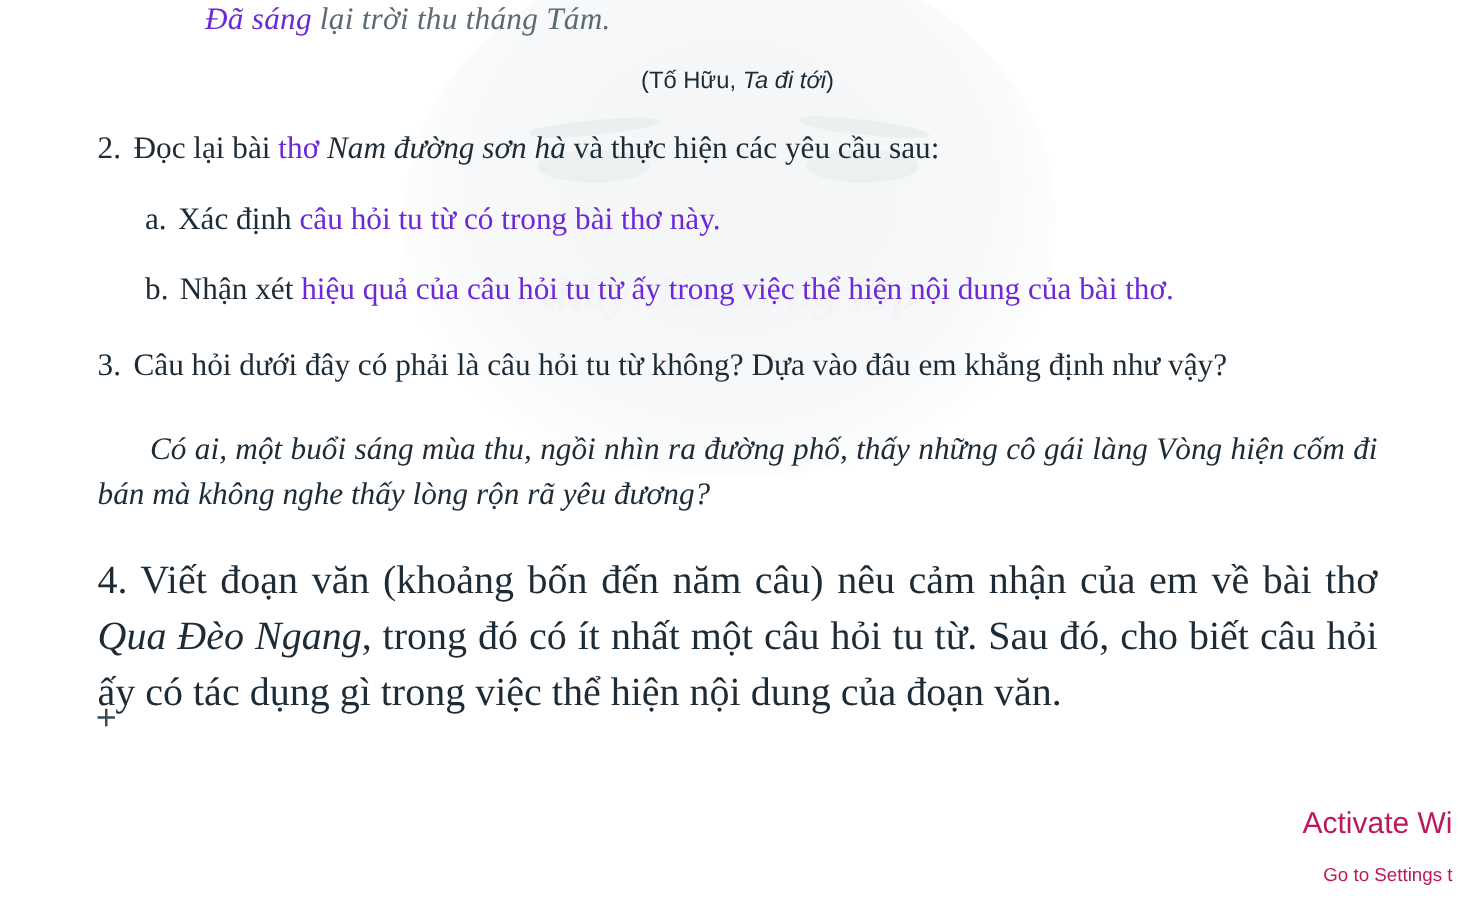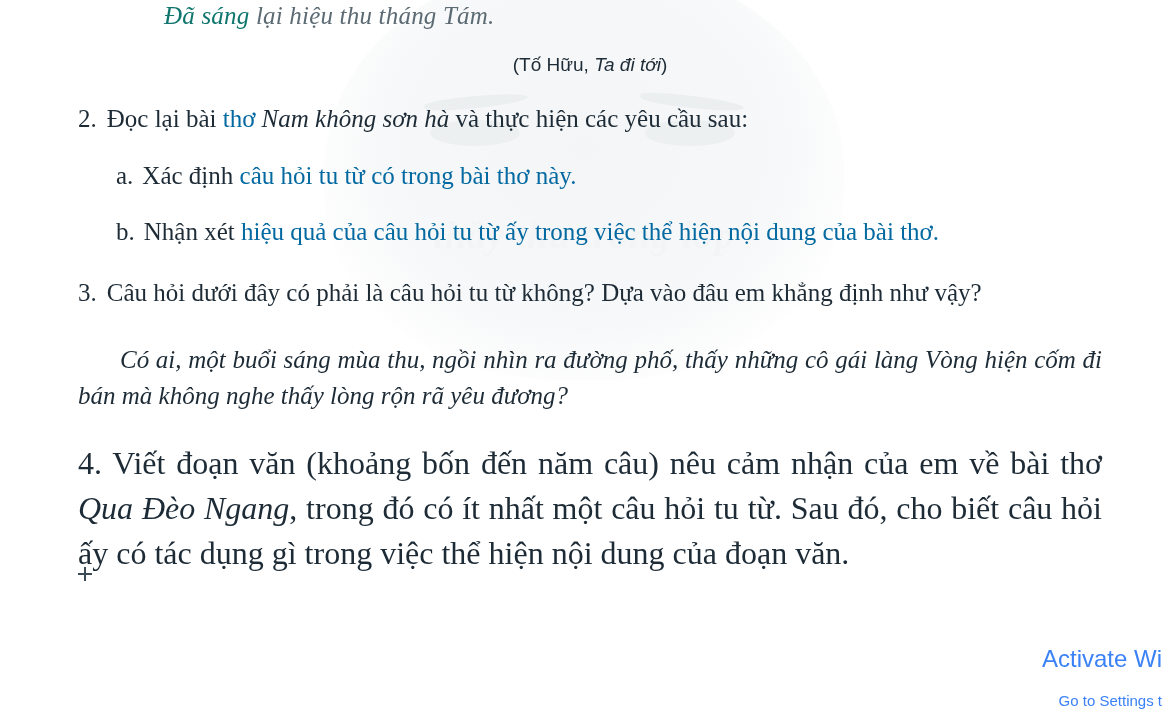--- a/index.html
+++ b/index.html
@@ -82,21 +82,21 @@
 
   .poem-last {
     margin: 0;
     padding-top: 2px;
     font-style: italic;
     font-size: 25px;
     text-align: left;
     padding-left: 86px;
     letter-spacing: 0.2px;
   }
-  .poem-last .dark { color: #0f766e; }
+  .poem-last .dark { color: #6d28d9; }
   .poem-last .grey { color: #5c6b73; }
 
   .attrib {
     text-align: center;
     font-family: "Liberation Sans", sans-serif;
     font-size: 19px;
     margin-top: 24px;
     color: #1d2b36;
   }
   .attrib .work {
@@ -117,21 +117,21 @@
     flex: 1 1 auto;
     text-align: justify;
   }
   .q.indent {
     padding-left: 38px;
     margin-top: 22px;
   }
   .q.indent .num { padding-right: 9px; }
 
   .it { font-style: italic; }
-  .grey { color: #0369a1; }
+  .grey { color: #6d28d9; }
 
   .passage {
     margin-top: 32px;
     font-style: italic;
     font-size: 25px;
     line-height: 1.45;
     text-align: justify;
     text-indent: 42px;
   }
 
@@ -172,21 +172,21 @@
     left: 0; top: 6px; width: 14px; height: 2px;
   }
 
   
   .activate {
     position: absolute;
     right: 6px;
     bottom: 10px;
     text-align: right;
     z-index: 4;
-    color: #3b82f6;
+    color: #be185d;
     font-family: "Liberation Sans", sans-serif;
   }
   .activate .a1 {
     font-size: 24px;
     line-height: 1.1;
   }
   .activate .a2 {
     font-size: 15px;
     line-height: 1.3;
     margin-top: 18px;
@@ -201,33 +201,33 @@
   <div class="wm-brow right"></div>
   <div class="wm-eye left"></div>
   <div class="wm-eye right"></div>
   <div class="wm-text">thầy thu trong lớp</div>
 </div>
 
 <div class="page">
 
   <p class="poem-last">
     <span class="dark">Đã sáng</span>
-    <span class="grey">lại hiệu thu tháng Tám.</span>
+    <span class="grey">lại trời thu tháng Tám.</span>
   </p>
 
   <div class="attrib">
     <span>(Tố Hữu, </span><span class="work">Ta đi tới</span><span>)</span>
   </div>
 
   <div class="q">
     <span class="num">2.</span>
     <span class="body">
       <span>Đọc lại bài</span>
       <span class="grey">thơ</span>
-      <span class="it">Nam không sơn hà</span>
+      <span class="it">Nam đường sơn hà</span>
       <span>và thực hiện các yêu cầu sau:</span>
     </span>
   </div>
 
   <div class="q indent">
     <span class="num">a.</span>
     <span class="body">
       <span>Xác định</span>
       <span class="grey">câu hỏi tu từ có trong bài thơ này.</span>
     </span>

